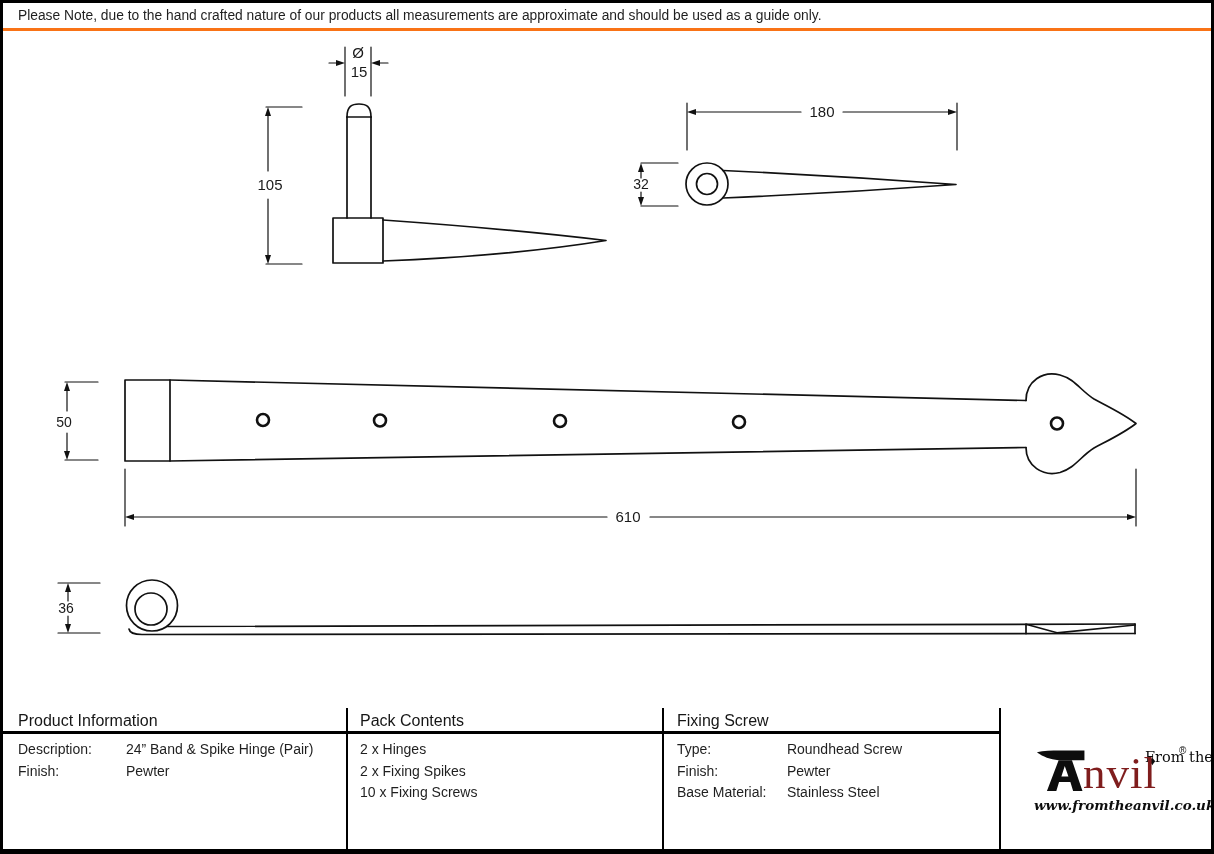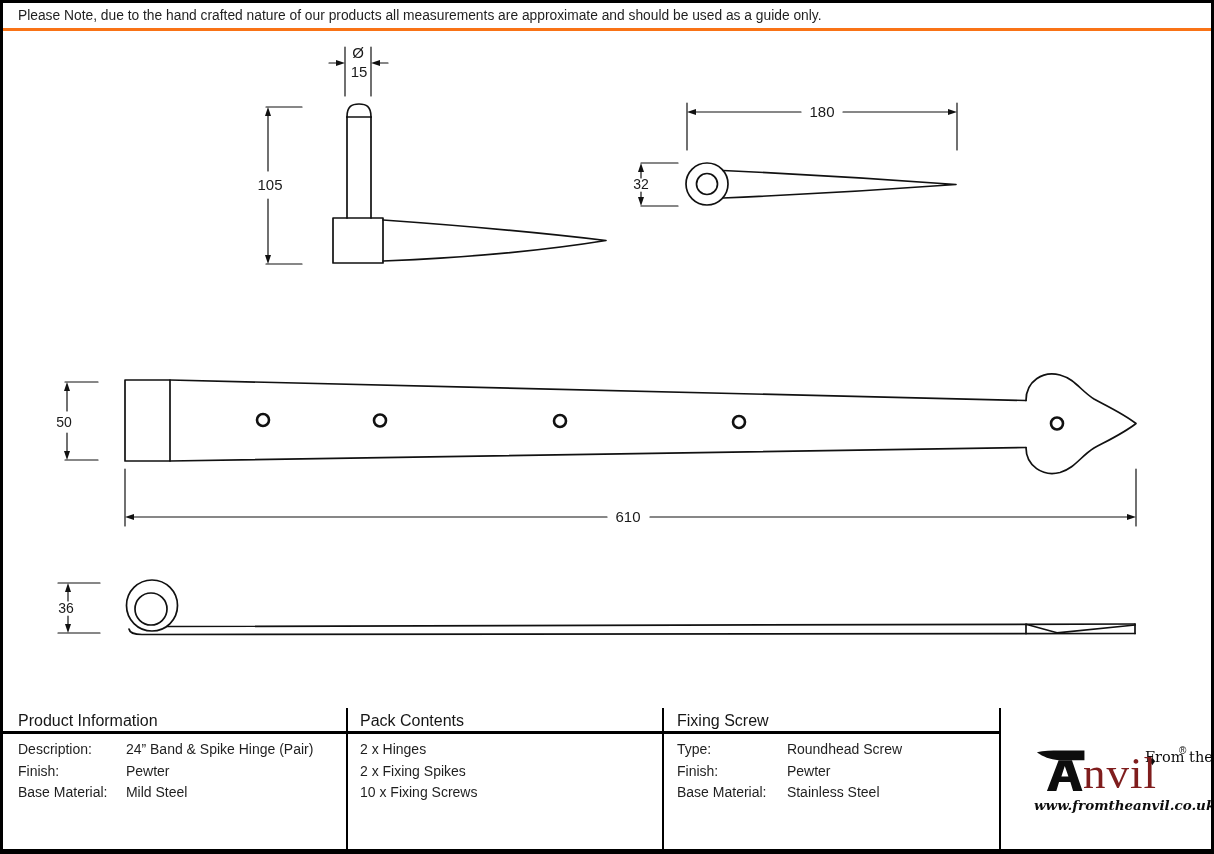--- a/index.html
+++ b/index.html
@@ -170,24 +170,20 @@
 
   <div class="kv-block pi" style="left:18px;">
     <div class="kv">
       <span class="k">Description:</span>
       <span class="v">24” Band &amp; Spike Hinge (Pair)</span>
     </div>
     <div class="kv">
       <span class="k">Finish:</span>
       <span class="v">Pewter</span>
     </div>
-    <div class="kv">
-      <span class="k">Base Material:</span>
-      <span class="v">Mild Steel</span>
-    </div>
   </div>
 
   <div class="kv-block" style="left:360px;">
     <div>2 x Hinges</div>
     <div>2 x Fixing Spikes</div>
     <div>10 x Fixing Screws</div>
   </div>
 
   <div class="kv-block fs" style="left:677px;">
     <div class="kv">

